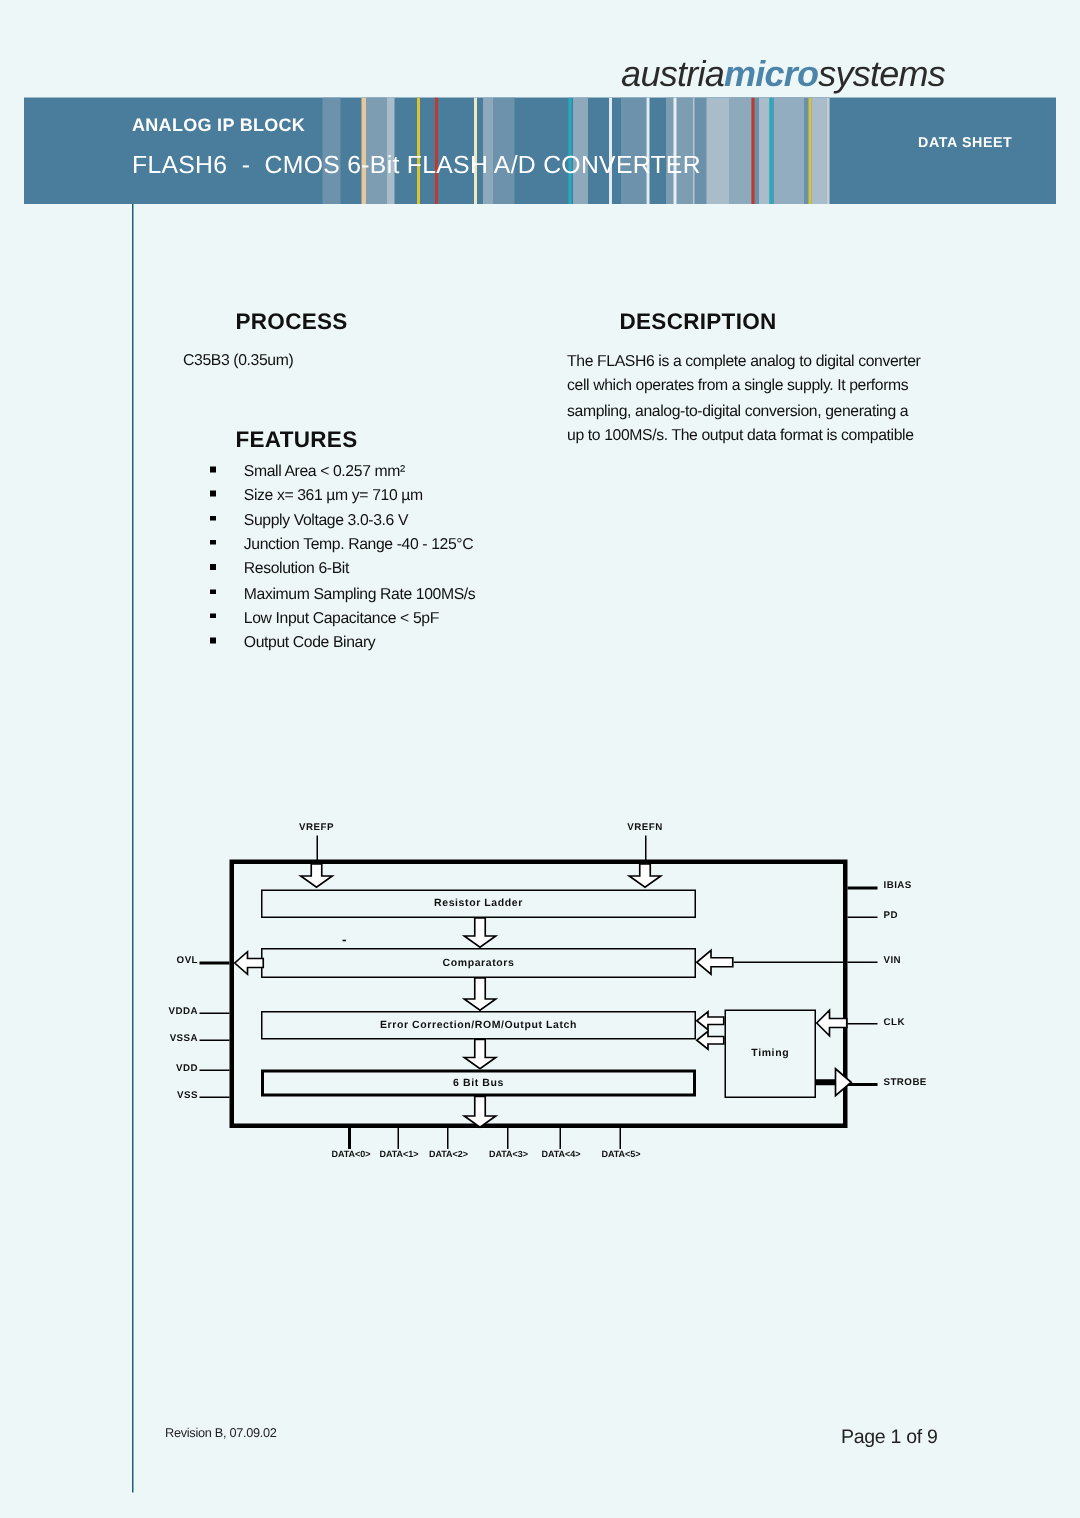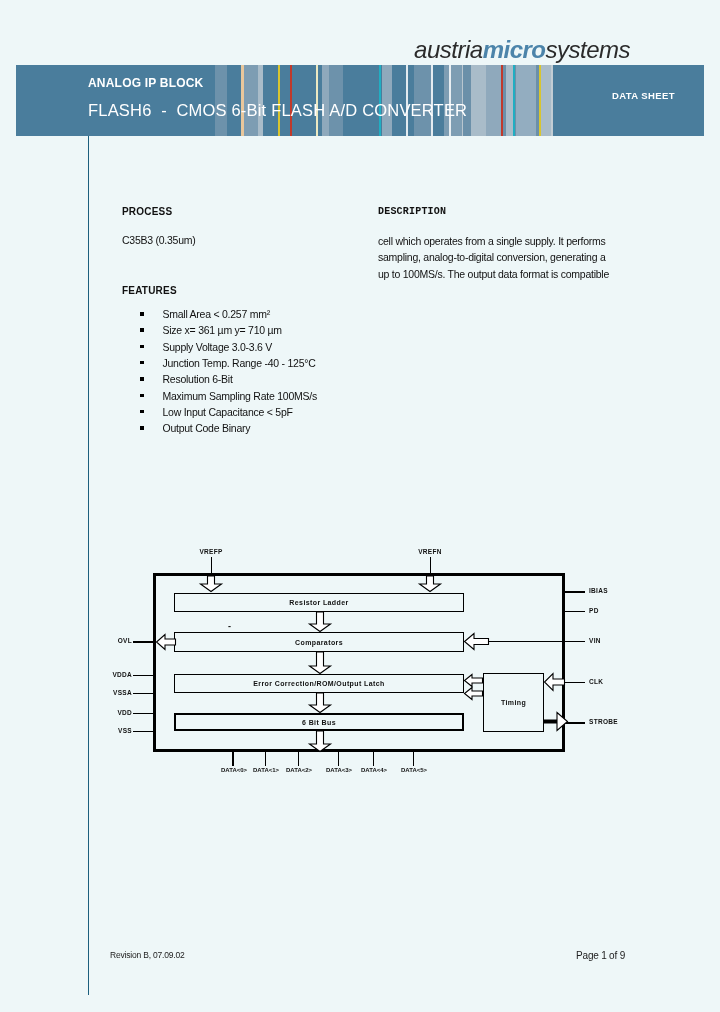--- a/index.html
+++ b/index.html
@@ -30,37 +30,37 @@
     position:absolute; left:72px; top:36px; z-index:3;
     color:#fff; font-size:16.5px; white-space:pre; letter-spacing:0.2px;
   }
   .banner-badge {
     position:absolute; left:596px; top:25px; z-index:3;
     color:#fff; font-size:9.5px; font-weight:bold; letter-spacing:0.4px;
   }
   
   .vline { position:absolute; left:88px; top:136px; width:1px; height:859px; background:#1c5f7d; }
   
-  .h1 { position:absolute; font-size:10px; font-weight:bold; letter-spacing:0.2px; }
+  .h1 { position:absolute; font-size:15px; font-weight:bold; letter-spacing:0.2px;margin-left:35px; }
   .body-txt { font-size:10.5px; letter-spacing:-0.25px; line-height:16.4px; }
   #process-h { left:122px; top:206px; }
   #process-v { position:absolute; left:122px; top:232px; }
   #features-h { left:122px; top:285px; }
   .features-list { position:absolute; left:140px; top:306px; list-style:none; }
   .features-list li { line-height:16.33px; white-space:nowrap; }
   .features-list li .blt {
     display:inline-block; width:3.5px; height:3.5px; background:#000;
     margin-right:19px; vertical-align:2.5px;
   }
-  #description-h { left:378px; top:206px;font-family:Liberation Mono, monospace; }
+  #description-h { left:378px; top:206px; }
   .desc { position:absolute; left:378px; top:233px; }
   .desc div { white-space:pre; }
   
   .footer-left  { position:absolute; left:110px; top:950px; font-size:8.5px; letter-spacing:-0.2px; color:#222; }
-  .footer-right { position:absolute; right:95px; top:950px; font-size:10px; letter-spacing:-0.2px; color:#222; }
+  .footer-right { position:absolute; right:95px; top:950px; font-size:13px; letter-spacing:-0.2px; color:#222; }
   
   .diagram { position:absolute; left:110px; top:545px; width:540px; height:245px; }
   .diagram .abs { position:absolute; }
   .outer-box { left:43px; top:28px; width:412px; height:179px; border:3px solid #000; }
   .blk { border:1.2px solid #000; background:#eef7f8; display:flex; align-items:center; justify-content:center;
          font-size:7px; font-weight:bold; letter-spacing:0.4px; z-index:2; }
   #blk-rl   { left:64px; top:48px;  width:290px; height:19px; }
   #blk-cmp  { left:64px; top:87px;  width:290px; height:20px; }
   #blk-ec   { left:64px; top:129px; width:290px; height:19px; }
   #blk-bus  { left:64px; top:168px; width:290px; height:18px; border-width:2px; }
@@ -130,20 +130,21 @@
     <li><span class="blt"></span><span>Supply Voltage 3.0-3.6 V</span></li>
     <li><span class="blt"></span><span>Junction Temp. Range -40 - 125°C</span></li>
     <li><span class="blt"></span><span>Resolution 6-Bit</span></li>
     <li><span class="blt"></span><span>Maximum Sampling Rate 100MS/s</span></li>
     <li><span class="blt"></span><span>Low Input Capacitance &lt; 5pF</span></li>
     <li><span class="blt"></span><span>Output Code Binary</span></li>
   </ul>
 
   <div class="h1" id="description-h">DESCRIPTION</div>
   <div class="desc body-txt">
+    <div>The FLASH6 is a complete analog to digital converter</div>
     <div>cell which operates from a single supply. It performs</div>
     <div>sampling, analog-to-digital conversion, generating a</div>
     <div>up to 100MS/s. The output data format is compatible</div>
   </div>
 
   <div class="diagram">
 
     <div class="abs outer-box"></div>
 
     <div class="abs pinlbl toplbl" style="left:76px;">VREFP</div>

